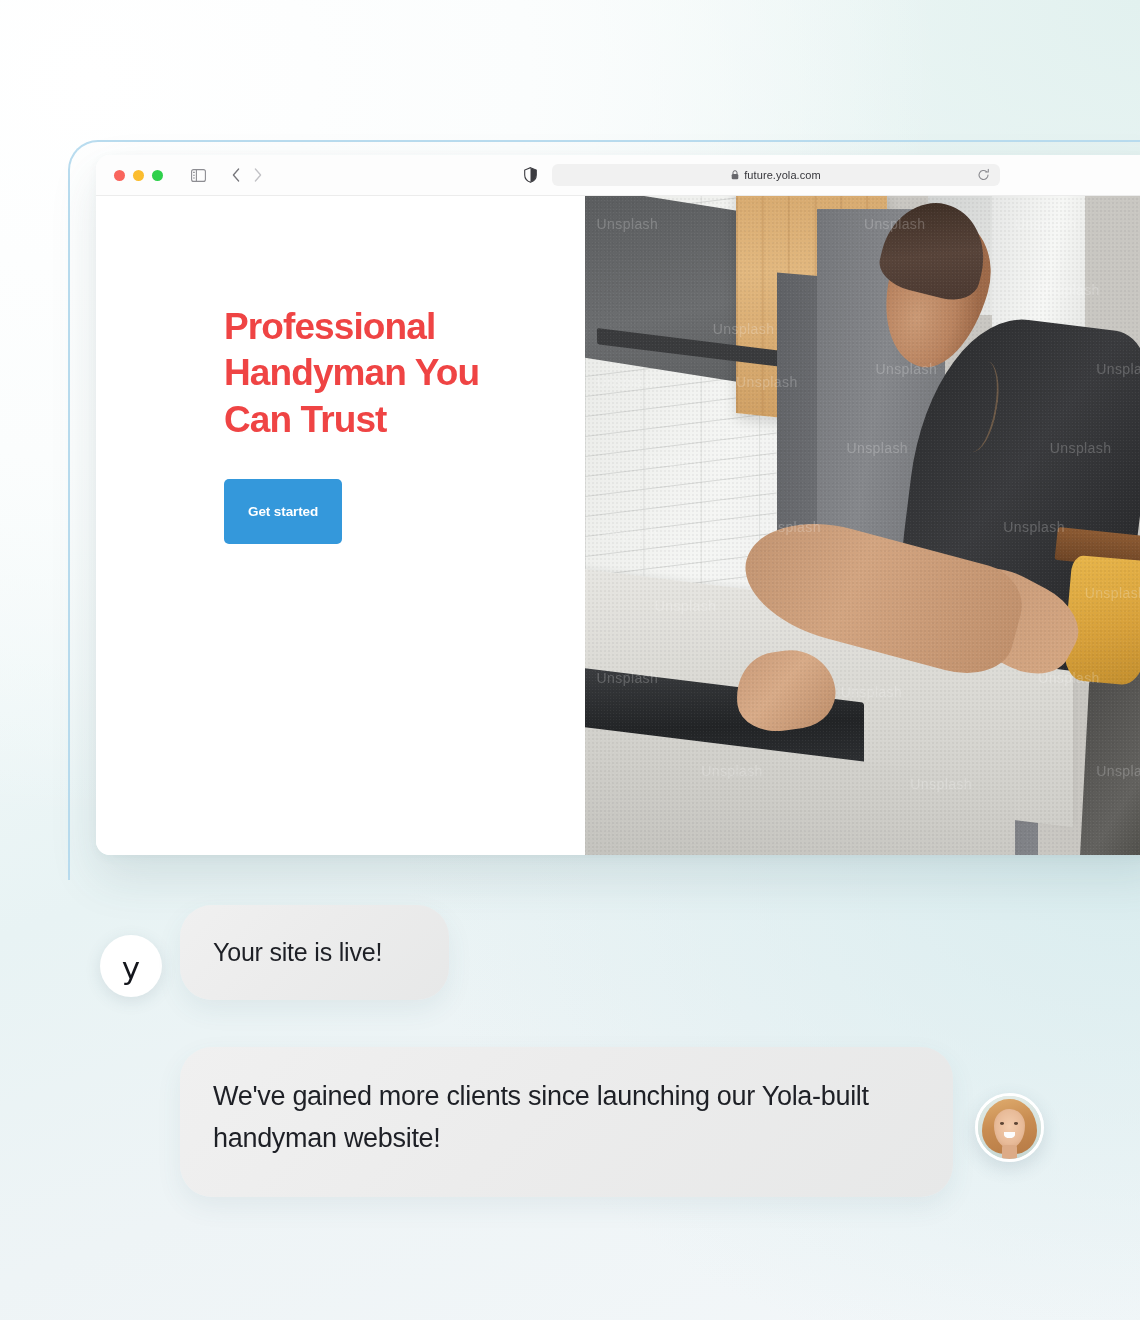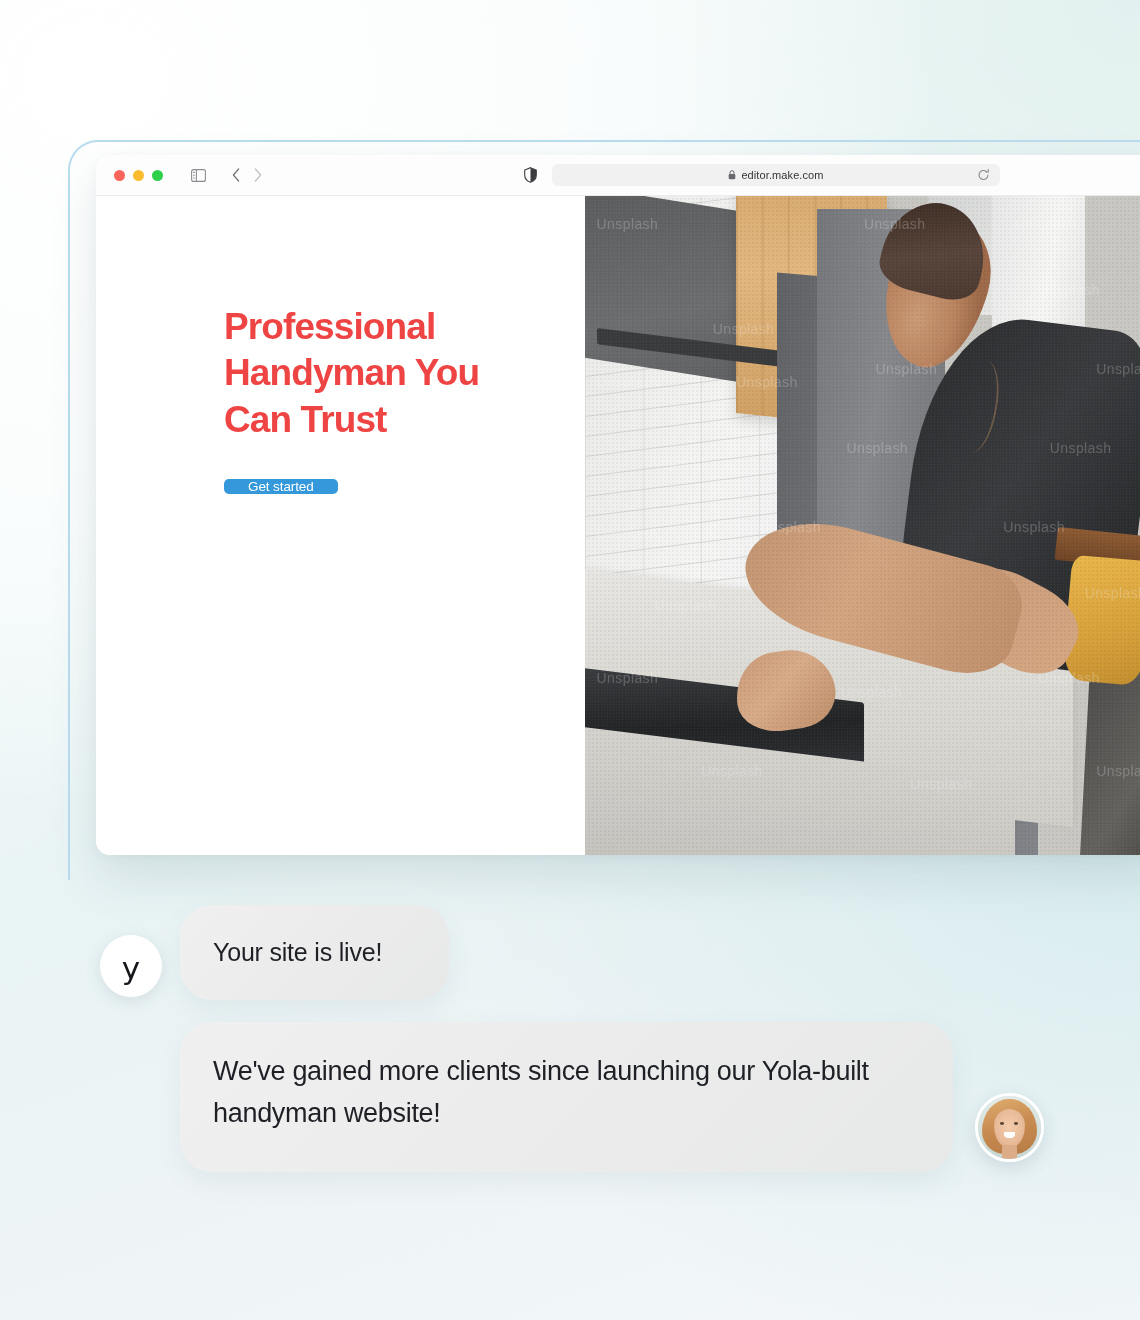--- a/index.html
+++ b/index.html
@@ -122,25 +122,25 @@
     line-height: 1.62;
     color: #1b1c20;
     letter-spacing: -0.1px;
   }
   .cta {
     margin-top: 36px;
     display: inline-block;
     background: #3498db;
     color: #ffffff;
     font-size: 13.5px;
-    font-weight: 400;
+    font-weight: 700;
     letter-spacing: -0.1px;
     border: none;
     border-radius: 5px;
-    padding: 0 24px;
+    padding: 25px 24px;
     cursor: pointer;
     font-family: inherit;
   }
 
   
   .hero-photo {
     flex: 1;
     position: relative;
     overflow: hidden;
     background: #c9c7c2;
@@ -366,21 +366,21 @@
   }
   .bubble-1 {
     left: 180px; top: 905px;
     width: 269px; height: 95px;
     display: flex; align-items: center;
     padding-left: 33px;
     font-size: 25px;
     letter-spacing: -0.2px;
   }
   .bubble-2 {
-    left: 180px; top: 1022px;
+    left: 180px; top: 1047px;
     width: 773px; height: 150px;
     padding: 28px 40px 0 33px;
     font-size: 27px;
     line-height: 1.56;
     letter-spacing: -0.3px;
   }
 
   .avatar-photo {
     position: absolute;
     left: 975px; top: 1093px;
@@ -459,21 +459,21 @@
       </svg>
     </span>
 
     <div class="urlbar">
       <span>
         <svg width="8" height="10" viewBox="0 0 8 10" fill="none">
           <path d="M2 4V2.7a2 2 0 0 1 4 0V4" stroke="#66666b" stroke-width="1"></path>
           <rect x="0.7" y="4" width="6.6" height="5.3" rx="1.3" fill="#66666b"></rect>
         </svg>
       </span>
-      <span class="url-text">editor.make.com</span>
+      <span class="url-text">future.yola.com</span>
       <span class="reload">
         <svg width="13" height="13" viewBox="0 0 13 13" fill="none" stroke="currentColor" stroke-width="1.1" stroke-linecap="round">
           <path d="M11 6.5a4.5 4.5 0 1 1-1.5-3.35"></path>
           <polyline points="11.3,0.9 11.3,3.5 8.7,3.5"></polyline>
         </svg>
       </span>
     </div>
   </div>
 
   <div class="page">

